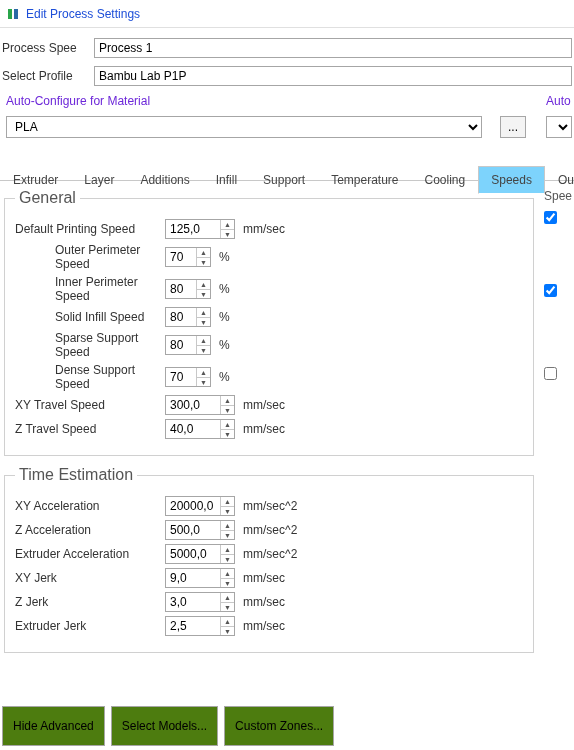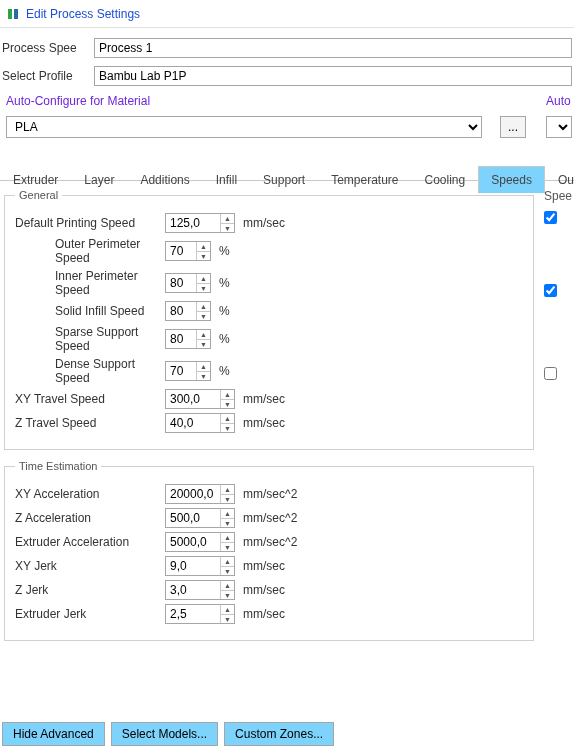--- a/index.html
+++ b/index.html
@@ -84,21 +84,21 @@
   .col-left { width: 530px; }
   .col-right { width: 30px; }
   fieldset.group {
     border: 1px solid #d0d0d0;
     margin: 0 0 10px 0;
     padding: 8px 10px 12px 10px;
   }
   fieldset.group legend {
     color: #555;
     padding: 0 4px;
-    font-size: 11px;
+    font-size: 16px;
   }
   .param-row {
     display: flex;
     align-items: center;
     margin: 4px 0;
   }
   .param-label { width: 150px; text-align: left; }
   .param-label.indent { padding-left: 40px; }
   .spin {
     display: inline-flex;
@@ -136,24 +136,24 @@
   .checkbox-row { display: flex; align-items: center; margin-bottom: 24px; }
   .checkbox-row input { margin: 0 4px 0 0; }
   .bottom-bar {
     position: absolute;
     left: 2px;
     bottom: 4px;
     display: flex;
     gap: 6px;
   }
   .btn {
-    height: 24px;
+    height: 40px;
     padding: 0 10px;
     border: 1px solid #a6a6a6;
-    background: #7dd3fc;
+    background: #4d7c0f;
     font: inherit;
     cursor: pointer;
   }
 </style>
 </head>
 <body>
 
 <div class="window">
   <div class="titlebar">
     <span class="icon">

